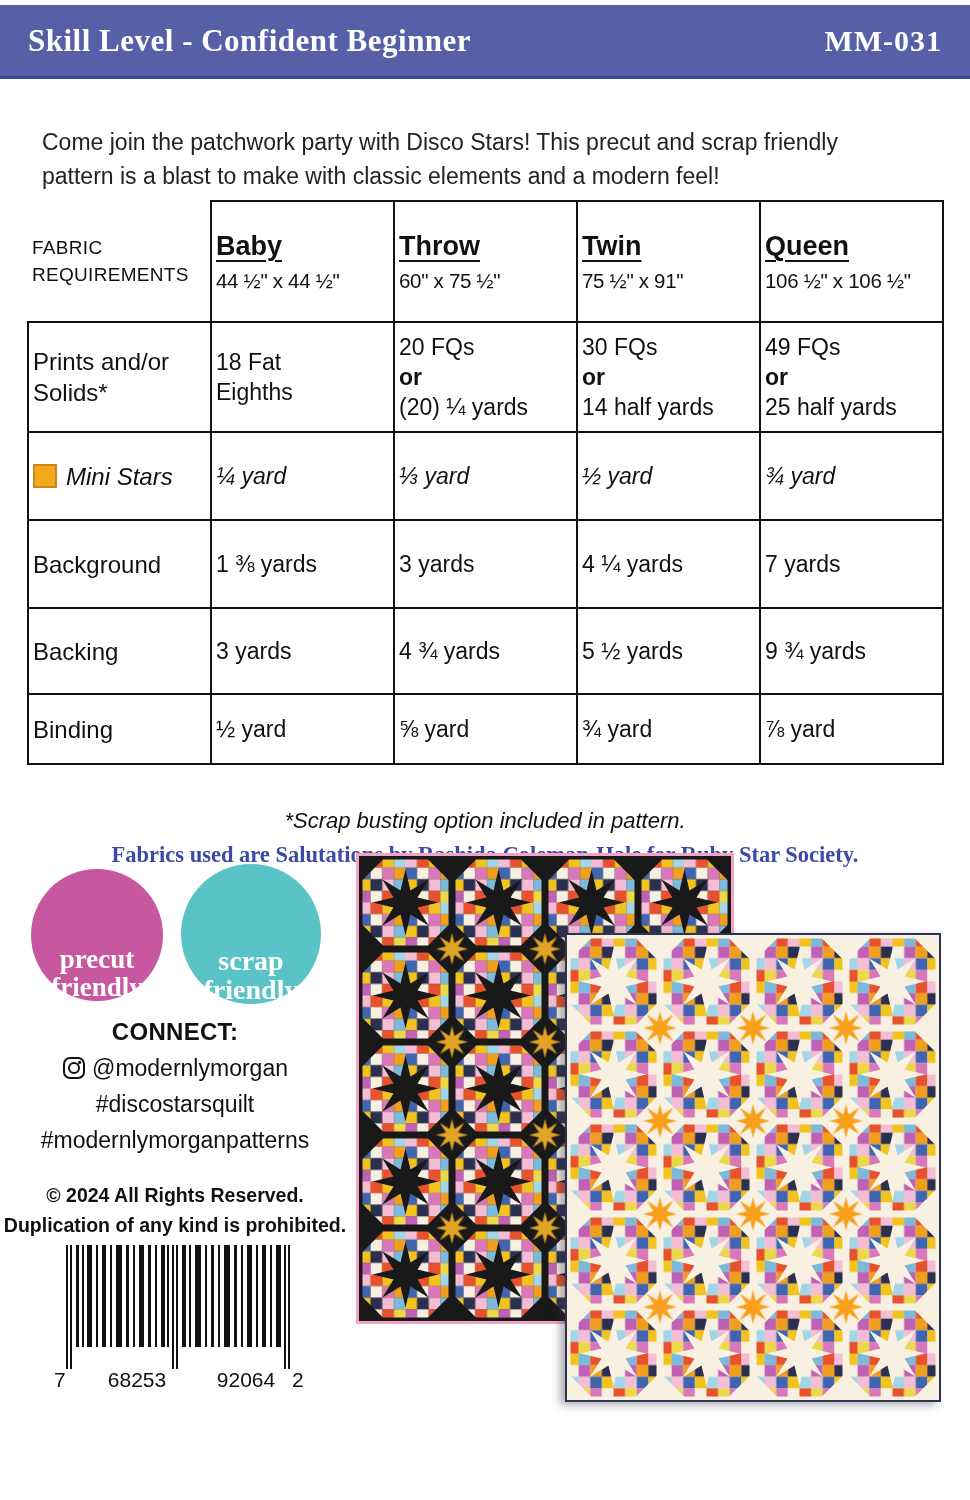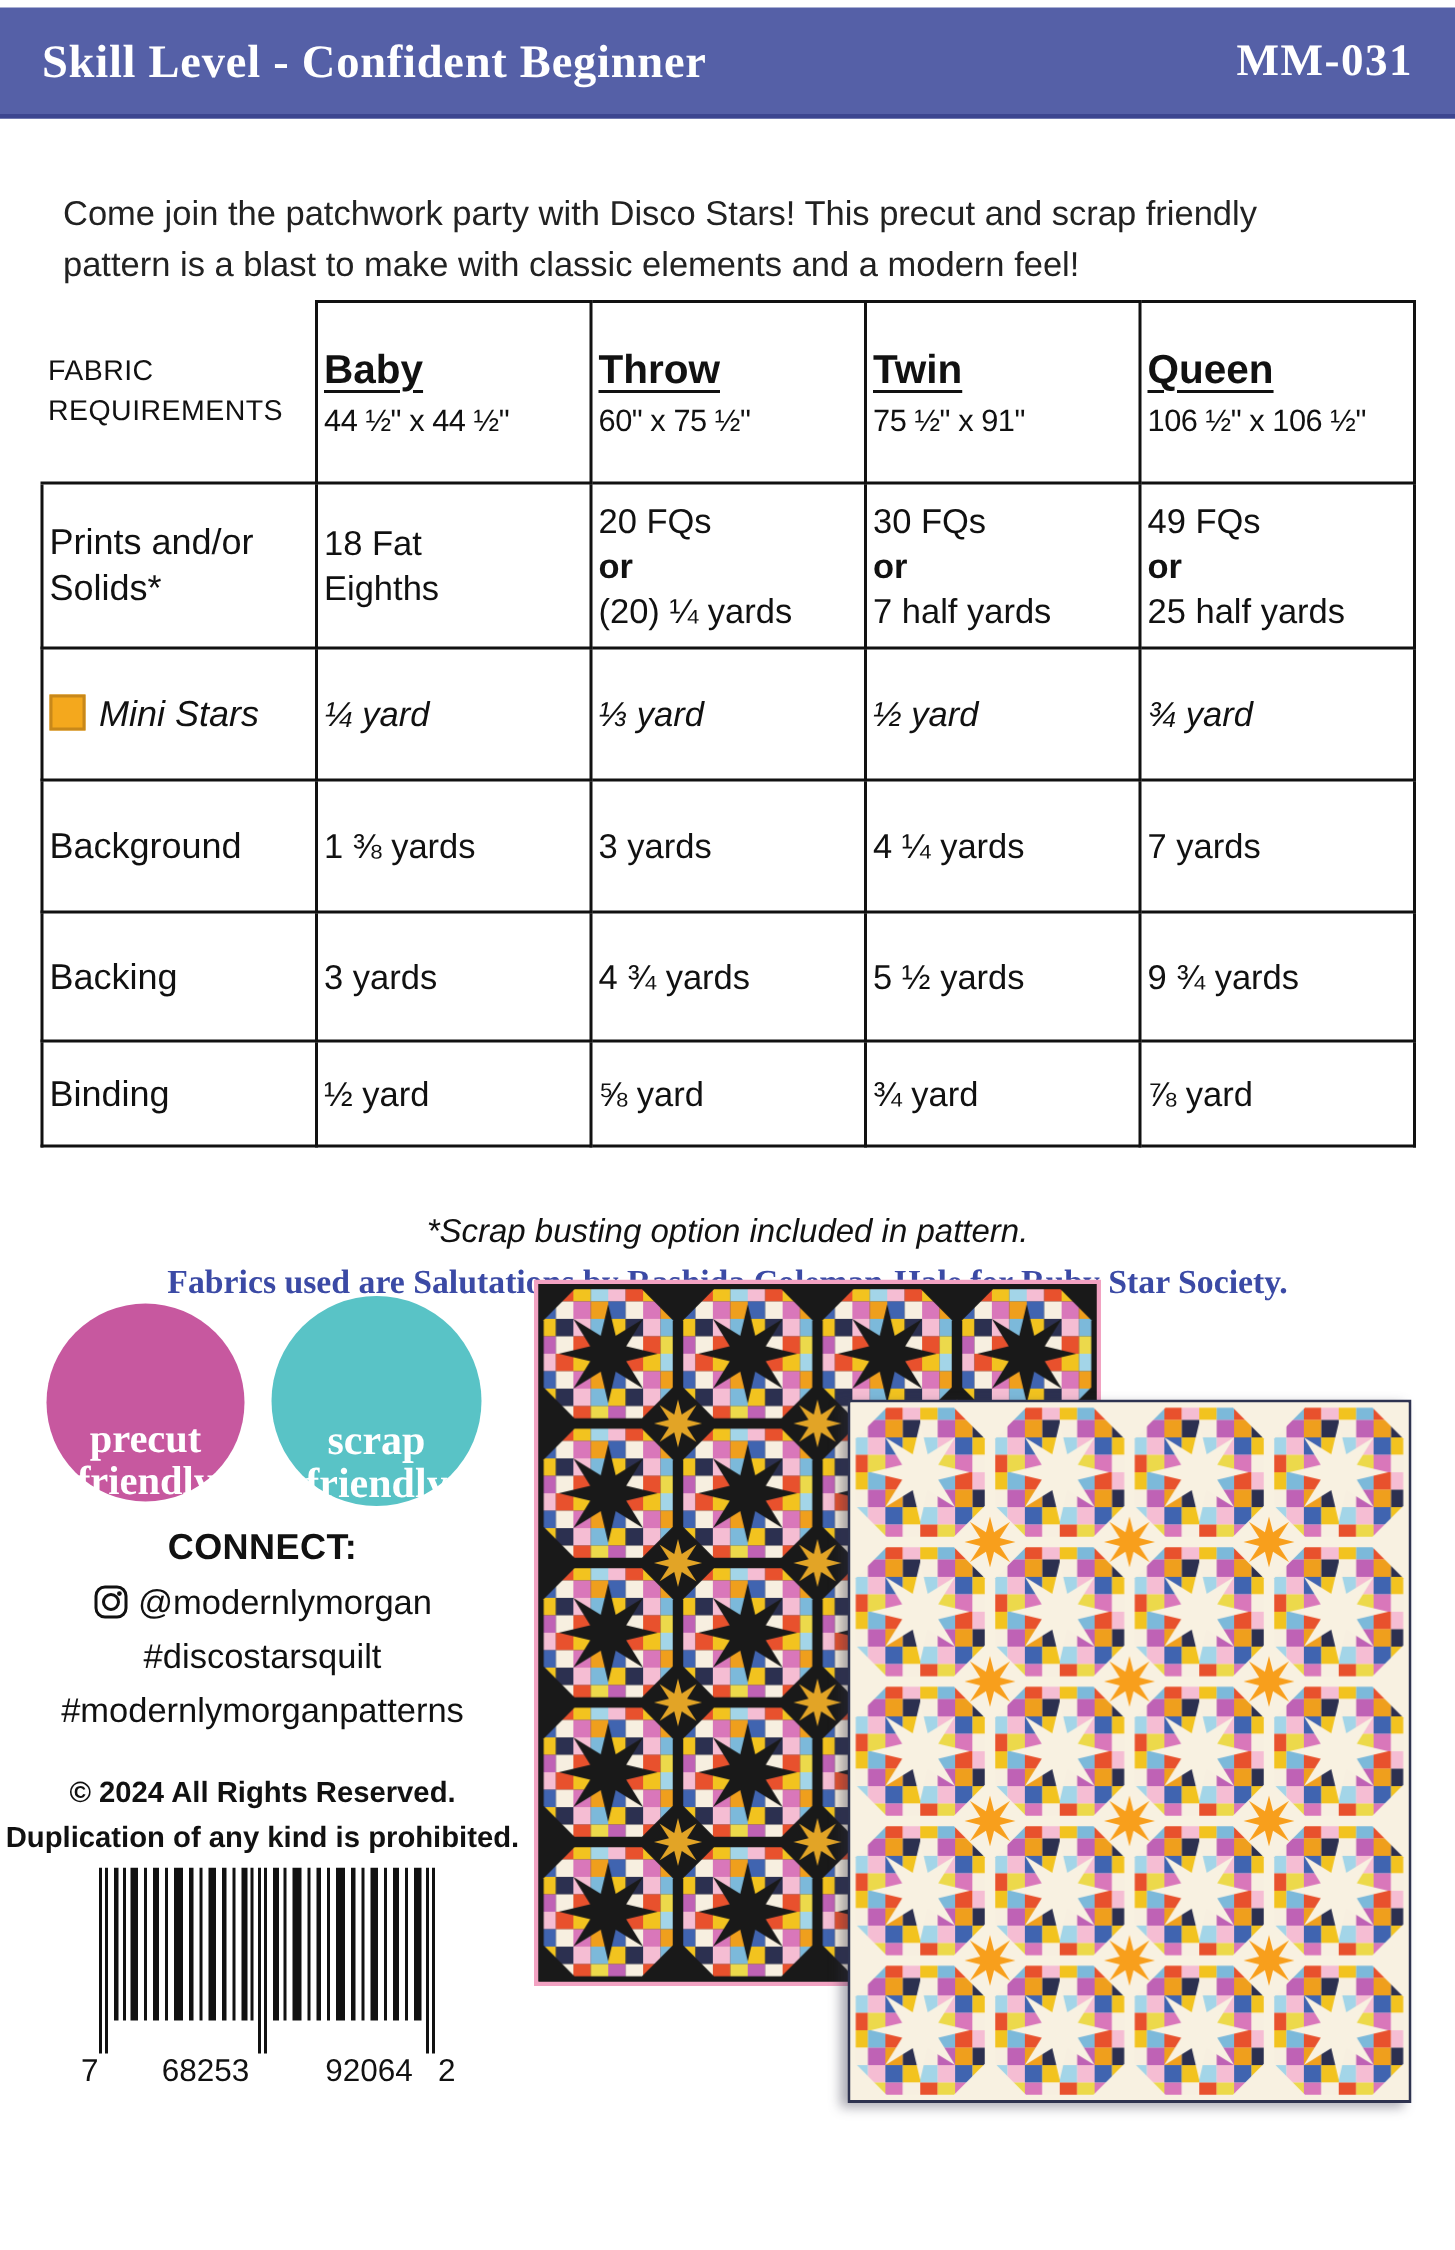--- a/index.html
+++ b/index.html
@@ -131,21 +131,21 @@
         <span class="cell-line">Eighths</span>
           </td>
       <td>
         <span class="cell-line">20 FQs</span>
         <span class="cell-line or">or</span>
         <span class="cell-line">(20) ¼ yards</span>
           </td>
       <td>
         <span class="cell-line">30 FQs</span>
         <span class="cell-line or">or</span>
-        <span class="cell-line">7 half yards</span>
+        <span class="cell-line">14 half yards</span>
           </td>
       <td>
         <span class="cell-line">49 FQs</span>
         <span class="cell-line or">or</span>
         <span class="cell-line">25 half yards</span>
           </td>
     </tr>
     <tr class="tr-mini">
       <td class="row-label"><span class="swatch"></span><span>Mini Stars</span></td>
       <td class="cell-val">¼ yard</td>

